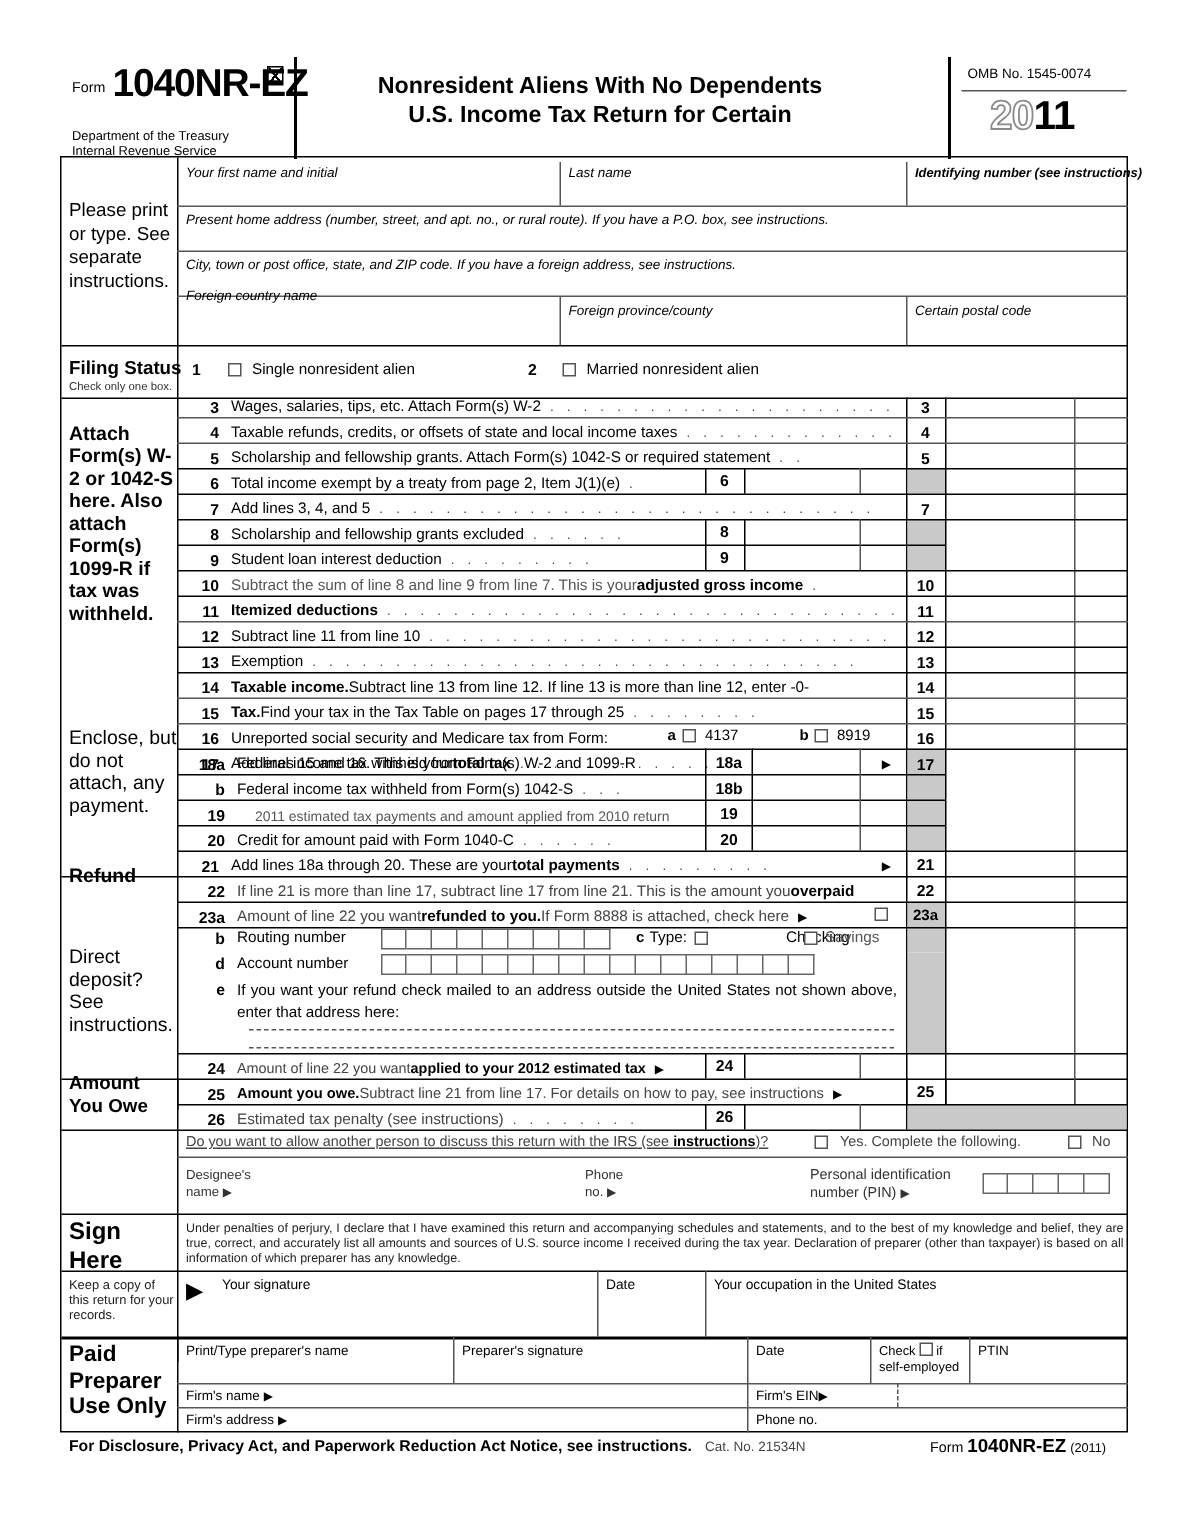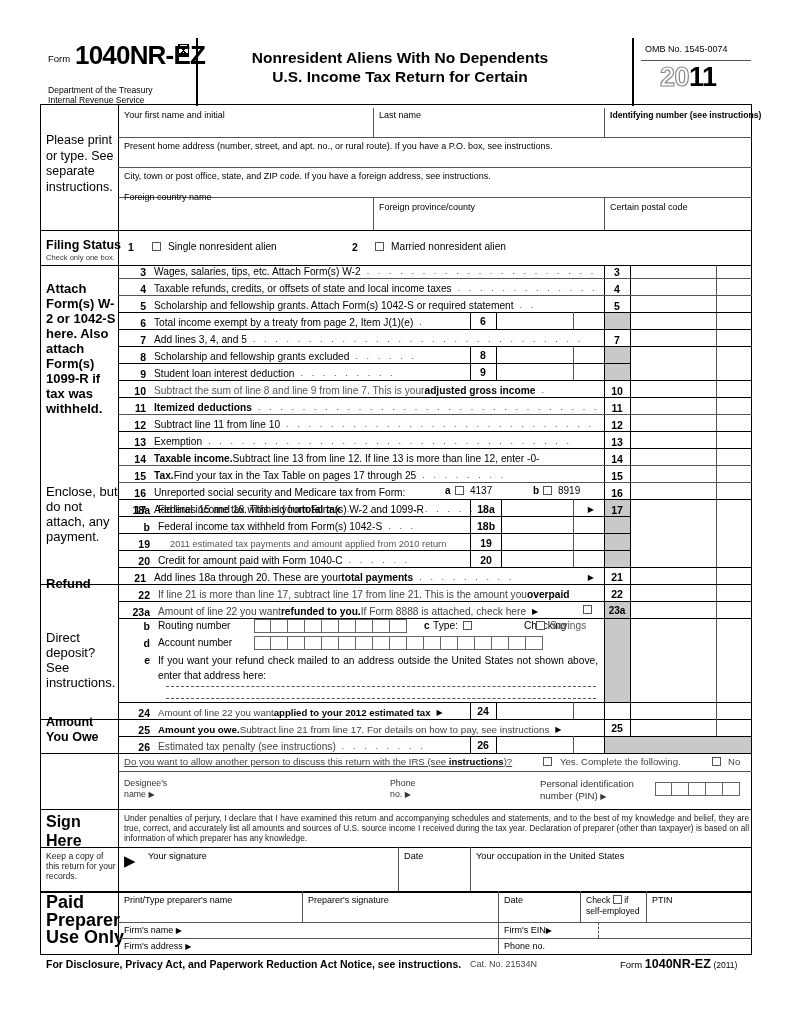--- a/index.html
+++ b/index.html
@@ -29,21 +29,21 @@
   #hdr-vrule{left:196px;top:38px;width:2px;height:68px;background:#000;}
   #hdr-dept{left:48px;top:85px;font-size:8.6px;line-height:10px;}
   #hdr-title{left:210px;top:48px;width:380px;font-size:15.5px;font-weight:bold;line-height:19px;text-align:center;}
   #hdr-vrule2{left:632px;top:38px;width:2px;height:68px;background:#000;}
   #hdr-omb{left:645px;top:44px;font-size:9px;}
   #hdr-omb-rule{left:641px;top:60px;width:110px;height:1px;background:#555;}
   #hdr-year{left:660px;top:62px;font-size:27px;font-weight:bold;letter-spacing:-0.5px;}
   #hdr-year .hollow{color:#fff;-webkit-text-stroke:1.2px #8a8a8a;}
 
   
-  .nm-cell{position:absolute;font-size:9px;}
+  .nm-cell{position:absolute;font-size:9px;font-style:italic;}
   #nm-left{left:46px;top:133px;width:72px;font-size:12.5px;line-height:15.5px;}
   .hline{position:absolute;background:#555;height:1px;}
   .hline.dark{background:#000;}
   .vline{position:absolute;background:#555;width:1px;}
   .vline.dark{background:#000;}
 
   
   .stub{position:absolute;font-size:13px;line-height:15px;}
 
   
@@ -491,21 +491,21 @@
   <div class="abs hline dark" style="left:41px;top:847px;width:711px;"></div>
   <div class="abs" style="left:46px;top:851px;width:70px;font-size:8.6px;line-height:10px;color:#222;">Keep a copy of this return for your records.</div>
   <span class="abs" style="left:124px;top:853px;font-size:15px;line-height:15px;">▶</span>
   <div class="abs" style="left:148px;top:851px;font-size:9.2px;">Your signature</div>
   <div class="abs vline" style="left:398px;top:847px;height:44px;"></div>
   <div class="abs" style="left:404px;top:851px;font-size:9.2px;">Date</div>
   <div class="abs vline" style="left:470px;top:847px;height:44px;"></div>
   <div class="abs" style="left:476px;top:851px;font-size:9.2px;">Your occupation in the United States</div>
   <div class="abs hline dark" style="left:41px;top:891px;width:711px;height:1.6px;"></div>
 
-  <div class="abs bold" style="left:46px;top:894px;font-size:18px;line-height:17.5px;">
+  <div class="abs bold" style="left:46px;top:894px;font-size:15px;line-height:17.5px;">
     <div>Paid</div>
     <div>Preparer</div>
     <div>Use Only</div>
   </div>
   <div class="abs vline dark" style="left:118px;top:891px;width:1.4px;height:64px;"></div>
 
   <div class="abs" style="left:124px;top:895px;font-size:9px;">Print/Type preparer's name</div>
   <div class="abs vline" style="left:302px;top:891px;height:31px;"></div>
   <div class="abs" style="left:308px;top:895px;font-size:9px;">Preparer's signature</div>
   <div class="abs vline" style="left:498px;top:891px;height:31px;"></div>

